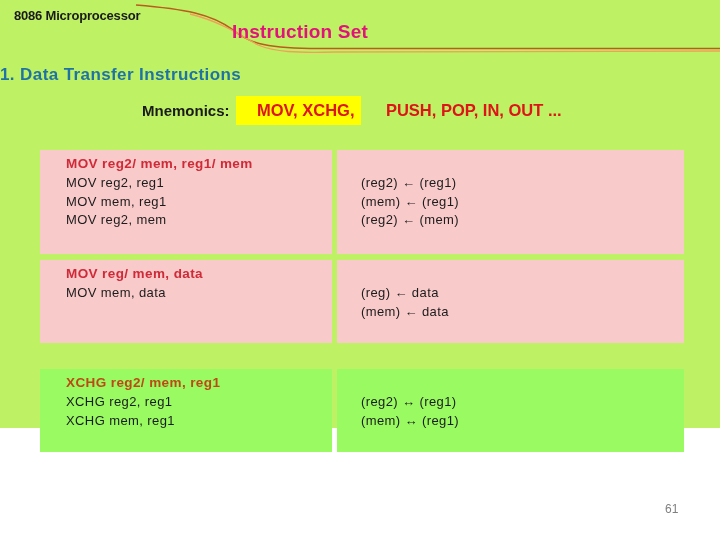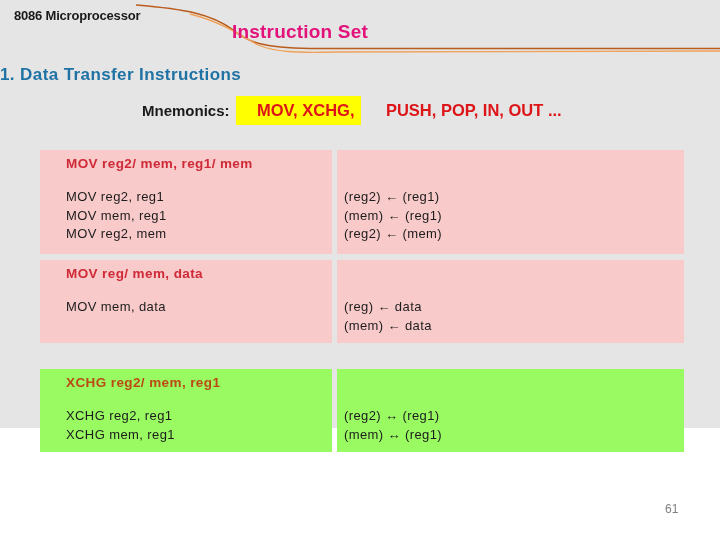--- a/index.html
+++ b/index.html
@@ -1,45 +1,45 @@
 <!DOCTYPE html>
 <html style="--pink-bg: #f9caca; --green-bg: #99fa62; --pink-header-text: #cf2a38; --green-header-text: #bc4a14; --title-pink: #e3127b; --subtitle-blue: #1f72a4; --mnemonic-red: #dd1418; --highlight-yellow: #ffff00; --curve-orange-dark: #b95c1c; --curve-orange-light: #f0a159;"><head>
 <meta charset="utf-8">
 <style>
   html,body { margin:0; padding:0; background:#fff; }
   body { width:720px; height:540px; overflow:hidden;
          font-family:"Liberation Sans", sans-serif; }
-  .slide { position:relative; width:720px; height:428px; background:#e5e5e5; }
+  .slide { position:relative; width:720px; height:428px; background:#bef264; }
 
   .course { position:absolute; left:14px; top:8px;
             font-size:13px; font-weight:bold; color:#1a1a1a; letter-spacing:-0.2px; }
   .title  { position:absolute; left:232px; top:21px;
             font-size:19px; font-weight:bold; color:var(--title-pink); letter-spacing:0.2px;text-align:center; }
   .curve  { position:absolute; left:0; top:0; width:720px; height:60px; }
 
   .subtitle { position:absolute; left:0; top:65px; width:720px; 
               font-size:17px; font-weight:bold; color:var(--subtitle-blue); letter-spacing:0.4px; }
 
   .mnemonics { position:absolute; left:142px; top:101px; white-space:nowrap; line-height:19px; }
   .mn-label  { font-size:15px; font-weight:bold; color:#1a1a1a; }
   .mn-hl     { font-size:16.5px; font-weight:bold; color:var(--mnemonic-red);
                background:var(--highlight-yellow); padding:5px 7px 6px 21px; margin-left:2px; }
   .mn-rest   { font-size:16.5px; font-weight:bold; color:var(--mnemonic-red); margin-left:20px; }
 
   .itable { position:absolute; left:40px; width:644px; display:flex; gap:5px;
             font-size:13px; letter-spacing:0.4px; color:#1c1c1c; }
   .cell   { box-sizing:border-box; padding-top:6px; }
   .cell.left  { width:292px; padding-left:26px; }
-  .cell.right { flex:1; padding-left:7px; }
+  .cell.right { flex:1; padding-left:24px; }
   .pink  .cell { background:var(--pink-bg); }
   .green .cell { background:var(--green-bg); }
   .thead { font-weight:bold; font-size:13.5px; height:16px; white-space:nowrap; }
   .pink  .thead { color:var(--pink-header-text); }
   .green .thead { color:var(--green-header-text); }
-  .rows  { margin-top:16px; }
+  .rows  { margin-top:2px; }
   .trow  { line-height:18.5px; white-space:nowrap; }
 
   .t1 { top:150px; height:104px; }
   .t2 { top:260px; height:83px;border-radius:28px; }
   .t3 { top:369px; height:83px; }
 
   .pagenum { position:absolute; left:665px; top:502px;
              font-size:12px; color:#7f7f7f; }
 </style>
 </head>

